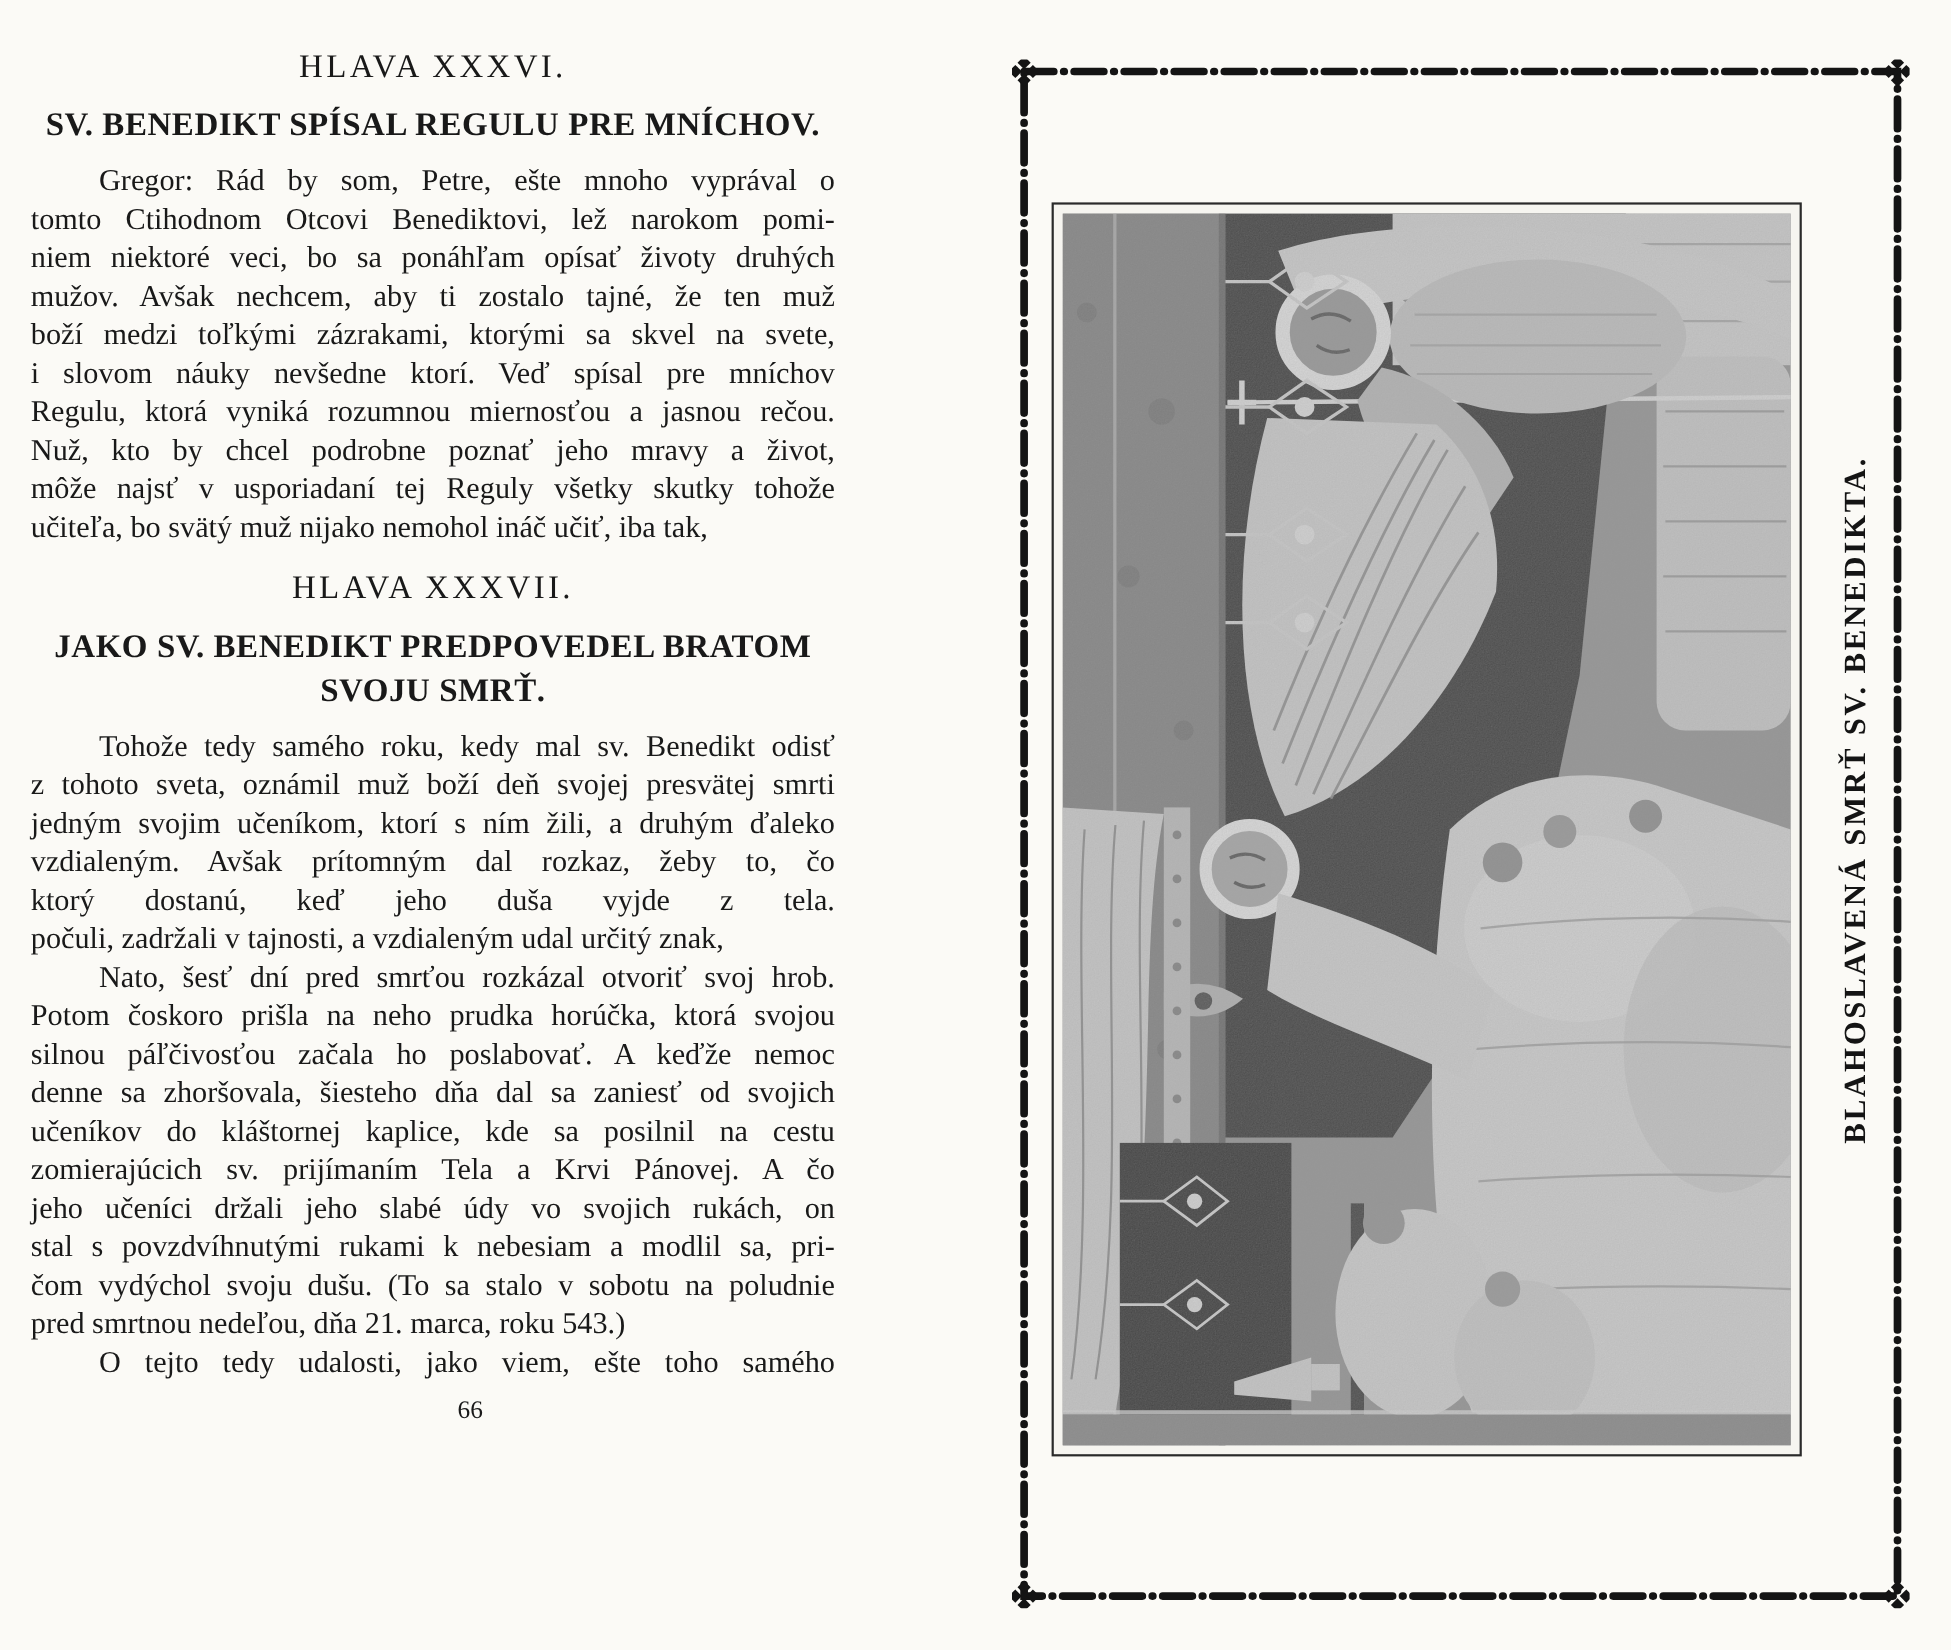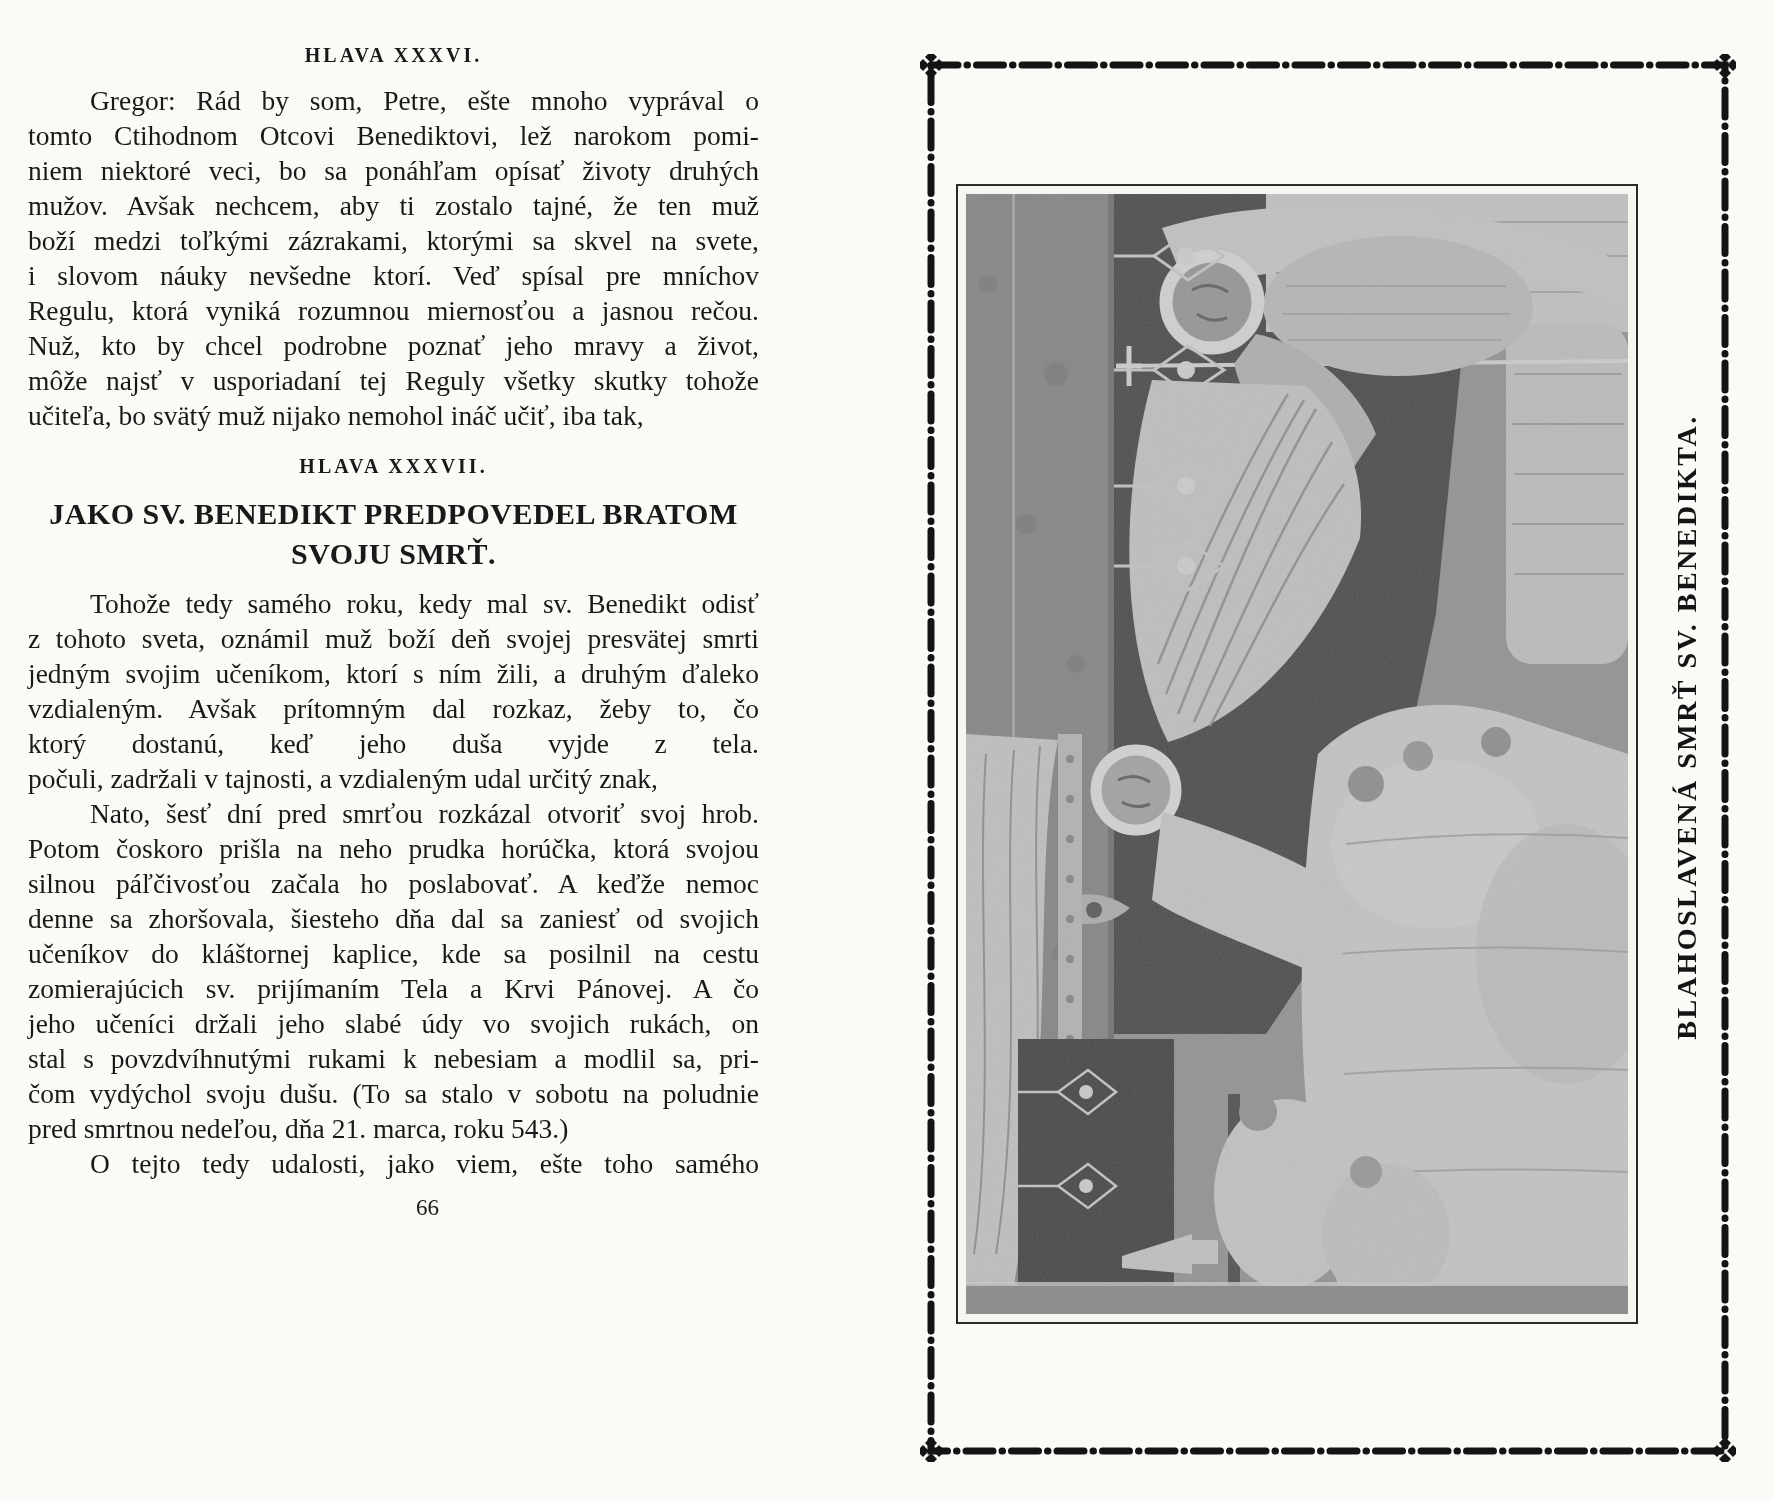--- a/index.html
+++ b/index.html
@@ -4,21 +4,21 @@
 <style>
   html,body{margin:0;padding:0;}
   body{
     width:1774px;height:1500px;position:relative;overflow:hidden;
     background:#fbfaf6;color:#191919;
     font-family:"Liberation Serif", serif;
   }
   
   .page-left{position:absolute;left:28px;top:44px;width:731px;}
   .kicker{
-    font-size:20px;font-weight:700;text-align:center;letter-spacing:3px;
+    font-size:30px;font-weight:400;text-align:center;letter-spacing:3px;
     margin:0 0 16px 0;
   }
   .kicker-2{margin-top:22px;}
   .chapter-title{
     font-size:30px;font-weight:700;text-align:center;letter-spacing:.5px;
     line-height:40px;margin:0 0 12px 0;
   }
   .para{font-size:27.5px;line-height:35px;}
   .para .line{
     text-align:justify;text-align-last:justify;
@@ -45,20 +45,23 @@
     color:#141414;
   }
 </style>
 </head>
 <body>
 
 <div class="spread">
 
   <section class="page-left">
     <h2 class="kicker">HLAVA XXXVI.</h2>
+    <h1 class="chapter-title">
+        <div class="title-line">SV. BENEDIKT SPÍSAL REGULU PRE MNÍCHOV.</div>
+      </h1>
 
     <div class="para">
         <div class="line">Gregor: Rád by som, Petre, ešte mnoho vyprával o</div>
         <div class="line">tomto Ctihodnom Otcovi Benediktovi, lež narokom pomi-</div>
         <div class="line">niem niektoré veci, bo sa ponáhľam opísať životy druhých</div>
         <div class="line">mužov. Avšak nechcem, aby ti zostalo tajné, že ten muž</div>
         <div class="line">boží medzi toľkými zázrakami, ktorými sa skvel na svete,</div>
         <div class="line">i slovom náuky nevšedne ktorí. Veď spísal pre mníchov</div>
         <div class="line">Regulu, ktorá vyniká rozumnou miernosťou a jasnou rečou.</div>
         <div class="line">Nuž, kto by chcel podrobne poznať jeho mravy a život,</div>

